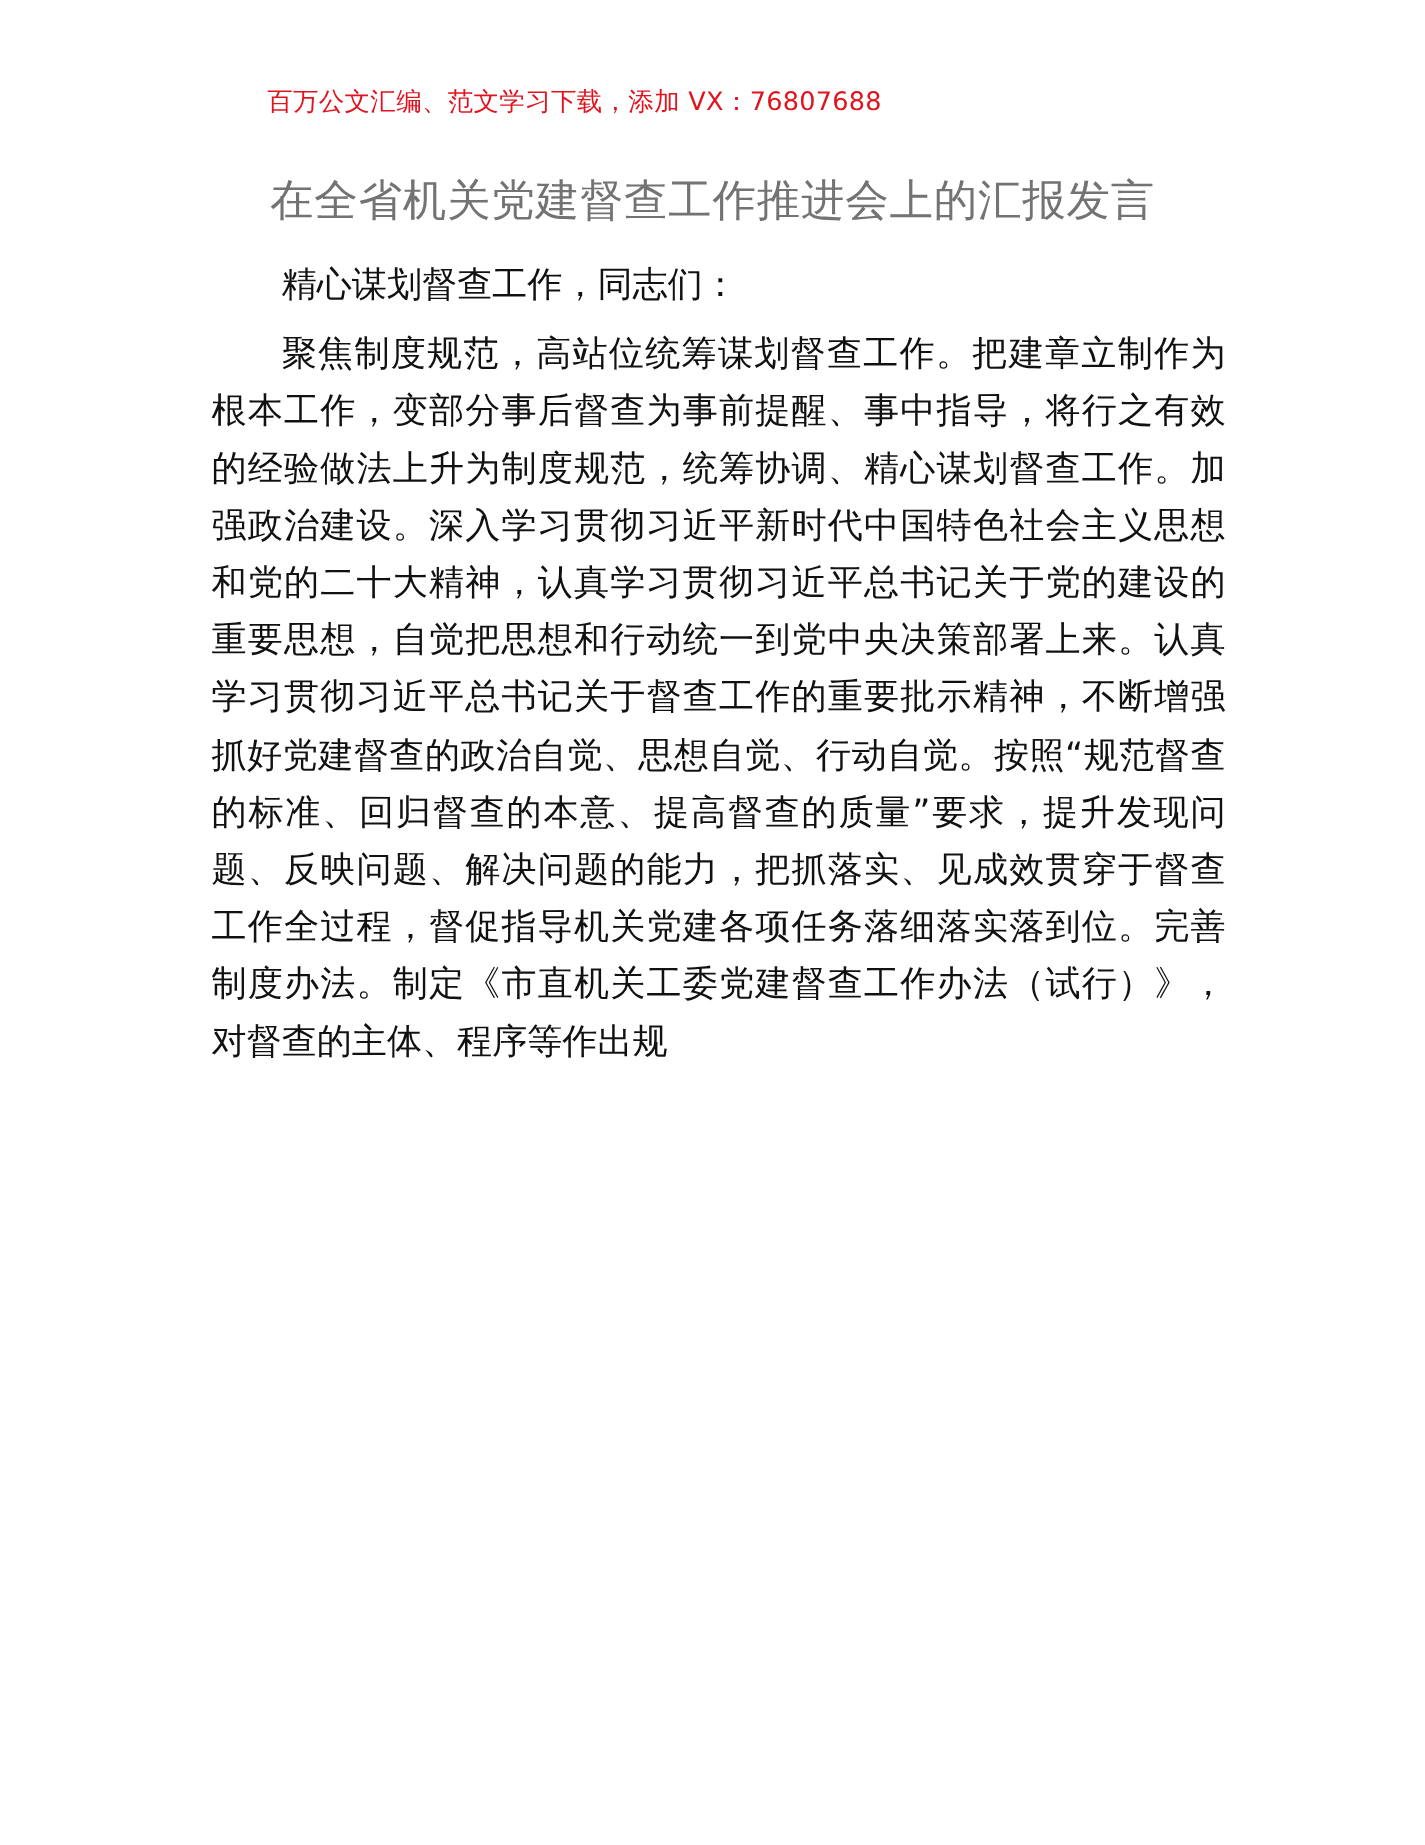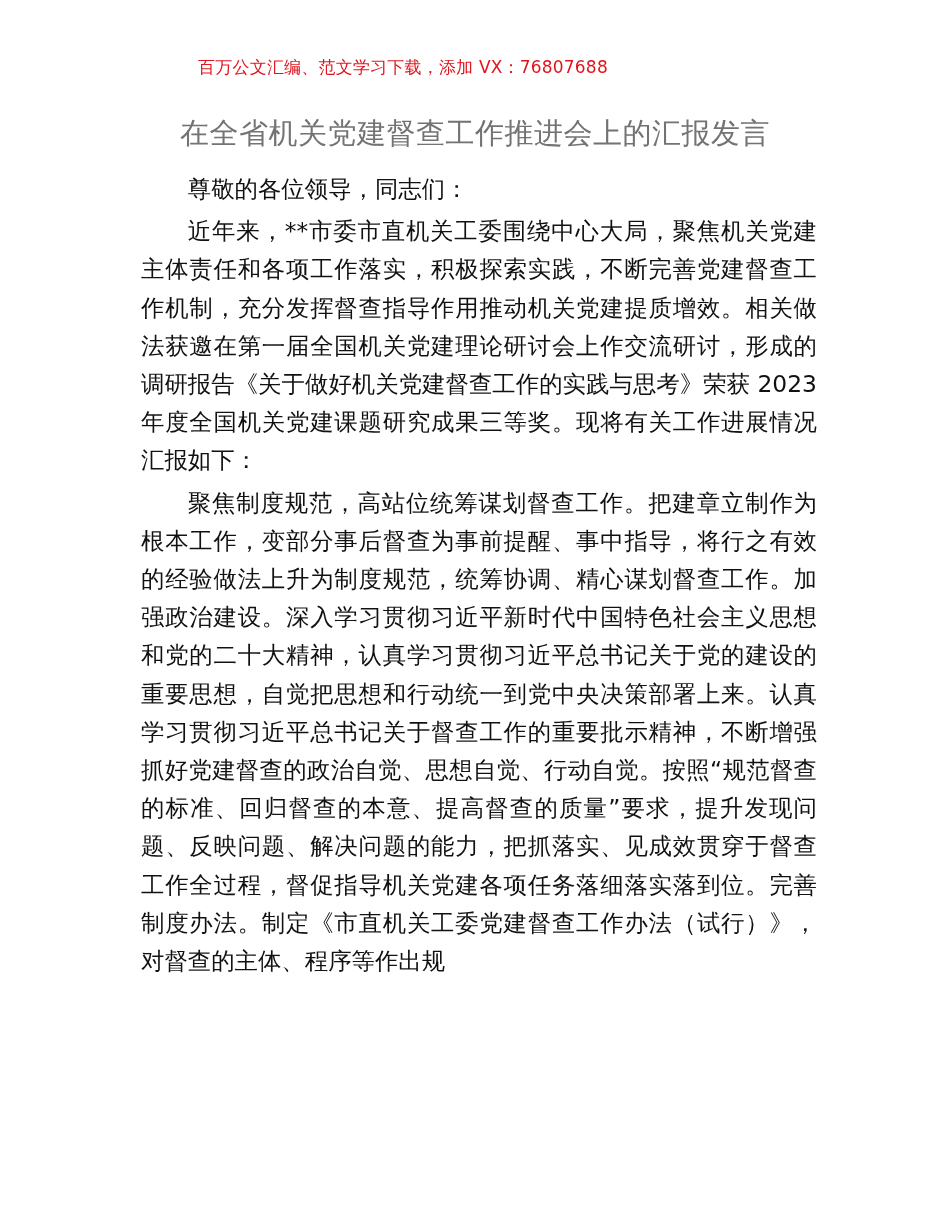--- a/index.html
+++ b/index.html
@@ -1,33 +1,32 @@
 <!DOCTYPE html>
 <html><head>
 <meta charset="utf-8">
 <style>
   html, body { margin: 0; padding: 0; background: #ffffff; }
   body { width: 950px; height: 1230px; position: relative; overflow: hidden;
          font-family: "DejaVu Sans", "Liberation Sans", sans-serif; color: #111; }
   .watermark { position: absolute; top: 56px; left: 0; width: 766px; text-align: center;
-               color: #e0141e; font-size: 17px; letter-spacing: 0.2px; margin-left: 20px; }
+               color: #e0141e; font-size: 17px; letter-spacing: 0.2px; }
   .title { position: absolute; top: 114px; left: 0; width: 950px; text-align: center;
            font-size: 29px; color: #737373; letter-spacing: 0.5px; }
   .body { position: absolute; top: 170px; left: 141px; width: 676px; font-size: 23.4px;
           line-height: 38.2px; text-align: justify; text-justify: inter-character; }
   .salutation { margin: 0; text-indent: 2em; }
   .para { margin: 0; text-indent: 2em; }
   .gap { height: 4px; }
 </style>
 </head>
 <body>
 
 <div class="watermark">百万公文汇编、范文学习下载，添加 VX：76807688</div>
 
 <div class="title">在全省机关党建督查工作推进会上的汇报发言</div>
 
 <div class="body">
-  <p class="salutation">尊敬的各位领导，同志们：</p>
+  <p class="salutation">精心谋划督查工作，同志们：</p>
   <div class="gap"></div>
-  <p class="para">近年来，**市委市直机关工委围绕中心大局，聚焦机关党建主体责任和各项工作落实，积极探索实践，不断完善党建督查工作机制，充分发挥督查指导作用推动机关党建提质增效。相关做法获邀在第一届全国机关党建理论研讨会上作交流研讨，形成的调研报告《关于做好机关党建督查工作的实践与思考》荣获 2023 年度全国机关党建课题研究成果三等奖。现将有关工作进展情况汇报如下：</p>
   <div class="gap"></div>
   <p class="para">聚焦制度规范，高站位统筹谋划督查工作。把建章立制作为根本工作，变部分事后督查为事前提醒、事中指导，将行之有效的经验做法上升为制度规范，统筹协调、精心谋划督查工作。加强政治建设。深入学习贯彻习近平新时代中国特色社会主义思想和党的二十大精神，认真学习贯彻习近平总书记关于党的建设的重要思想，自觉把思想和行动统一到党中央决策部署上来。认真学习贯彻习近平总书记关于督查工作的重要批示精神，不断增强抓好党建督查的政治自觉、思想自觉、行动自觉。按照“规范督查的标准、回归督查的本意、提高督查的质量”要求，提升发现问题、反映问题、解决问题的能力，把抓落实、见成效贯穿于督查工作全过程，督促指导机关党建各项任务落细落实落到位。完善制度办法。制定《市直机关工委党建督查工作办法（试行）》，对督查的主体、程序等作出规</p>
 </div>
 
 </body></html>

